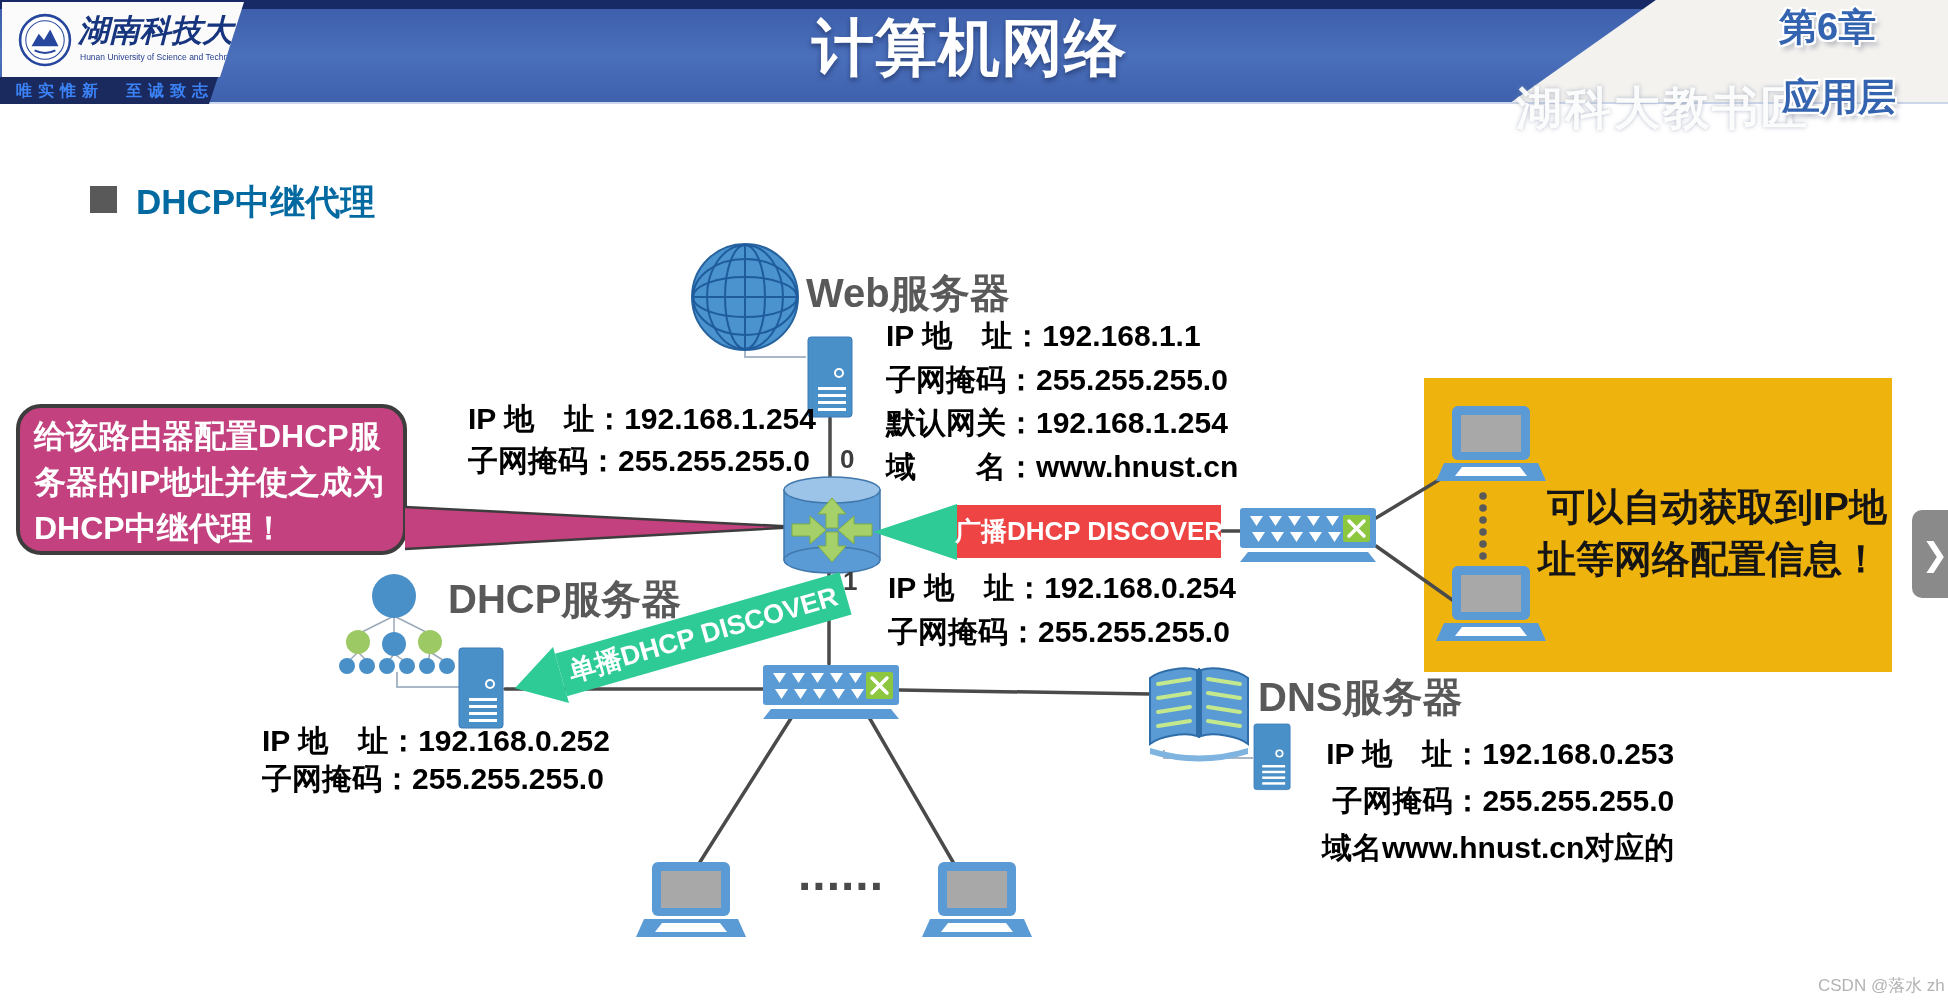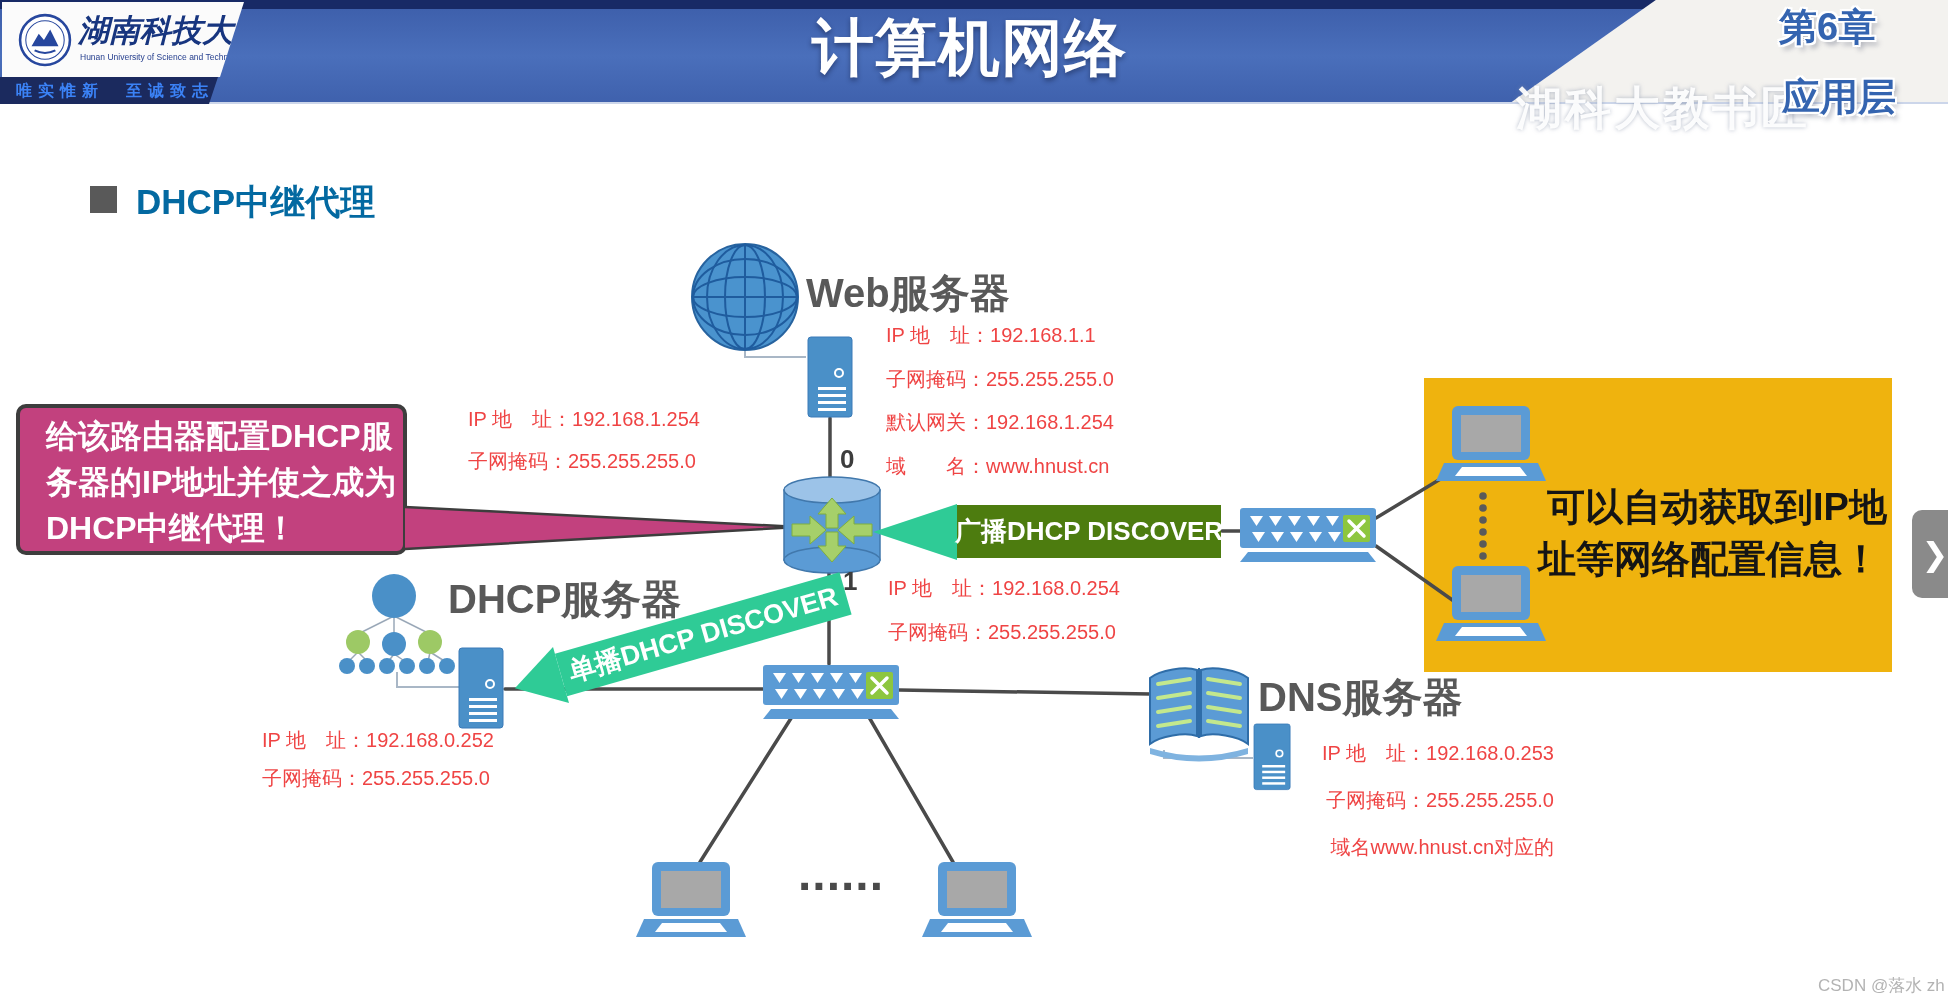--- a/index.html
+++ b/index.html
@@ -37,37 +37,37 @@
         text-shadow:0 0 4px rgba(130,142,165,.6); }
 
   
   .section-title{ position:absolute; left:64px; top:110px; font-size:45px; font-weight:bold;
         color:#1286cb; white-space:nowrap; }
   .bullet-sq{ position:absolute; left:90px; top:186px; width:27px; height:27px; background:#595959; }
   .topic{ position:absolute; left:136px; top:179px; font-size:35px; font-weight:bold; color:#0369a1; white-space:nowrap; }
 
   
   .pink-box{ position:absolute; left:16px; top:404px; width:391px; height:151px; z-index:1;
-        background:#c2417e; border:4px solid #3d3d3d; border-radius:10px; padding:5px 26px; }
+        background:#c2417e; border:4px solid #3d3d3d; border-radius:25px; padding:5px 14px; }
   .pink-box div{ font-size:32px; line-height:46px; font-weight:bold; color:#ffffff; white-space:nowrap; }
   .yellow-box{ position:absolute; left:1424px; top:378px; width:468px; height:294px;
         background:#efb30e; z-index:1; }
   .note-line{ position:absolute; left:1538px; font-size:38px; font-weight:bold; color:#151515;
         white-space:nowrap; z-index:3; }
 
   
   svg.diagram{ position:absolute; left:0; top:0; z-index:2; pointer-events:none; }
 
   
   .node-label{ font-size:40px; z-index:3; }
-  .info{ position:absolute; z-index:3; font-weight:normal; color:#ef4444; font-size:20px; white-space:nowrap; }
+  .info{ position:absolute; z-index:3; font-weight:bold; color:#000000; font-size:30px; white-space:nowrap; }
   .info div{ height:auto; }
   .if-num{ font-size:26px; color:#3d3d3d; z-index:3; }
 
-  .bcast-box{ position:absolute; left:957px; top:505px; width:264px; height:53px; background:#4d7c0f;
+  .bcast-box{ position:absolute; left:957px; top:505px; width:264px; height:53px; background:#ef4444;
         display:flex; align-items:center; justify-content:center; z-index:3;
         color:#fff; font-weight:bold; font-size:26px; white-space:nowrap; }
   .bcast-tri{ position:absolute; left:873px; top:504px; width:0; height:0; z-index:3;
         border-top:28px solid transparent; border-bottom:28px solid transparent;
         border-right:84px solid #2fcb96; }
   .unicast-box{ position:absolute; left:561px; top:653px; width:296px; height:44px; background:#2fcb96;
         transform:rotate(-16deg); transform-origin:left center; z-index:3;
         display:flex; align-items:center; justify-content:center;
         color:#fff; font-weight:bold; font-size:27px; white-space:nowrap; }
   .unicast-box::before{ content:""; position:absolute; left:-48px; top:-7px; width:0; height:0;

